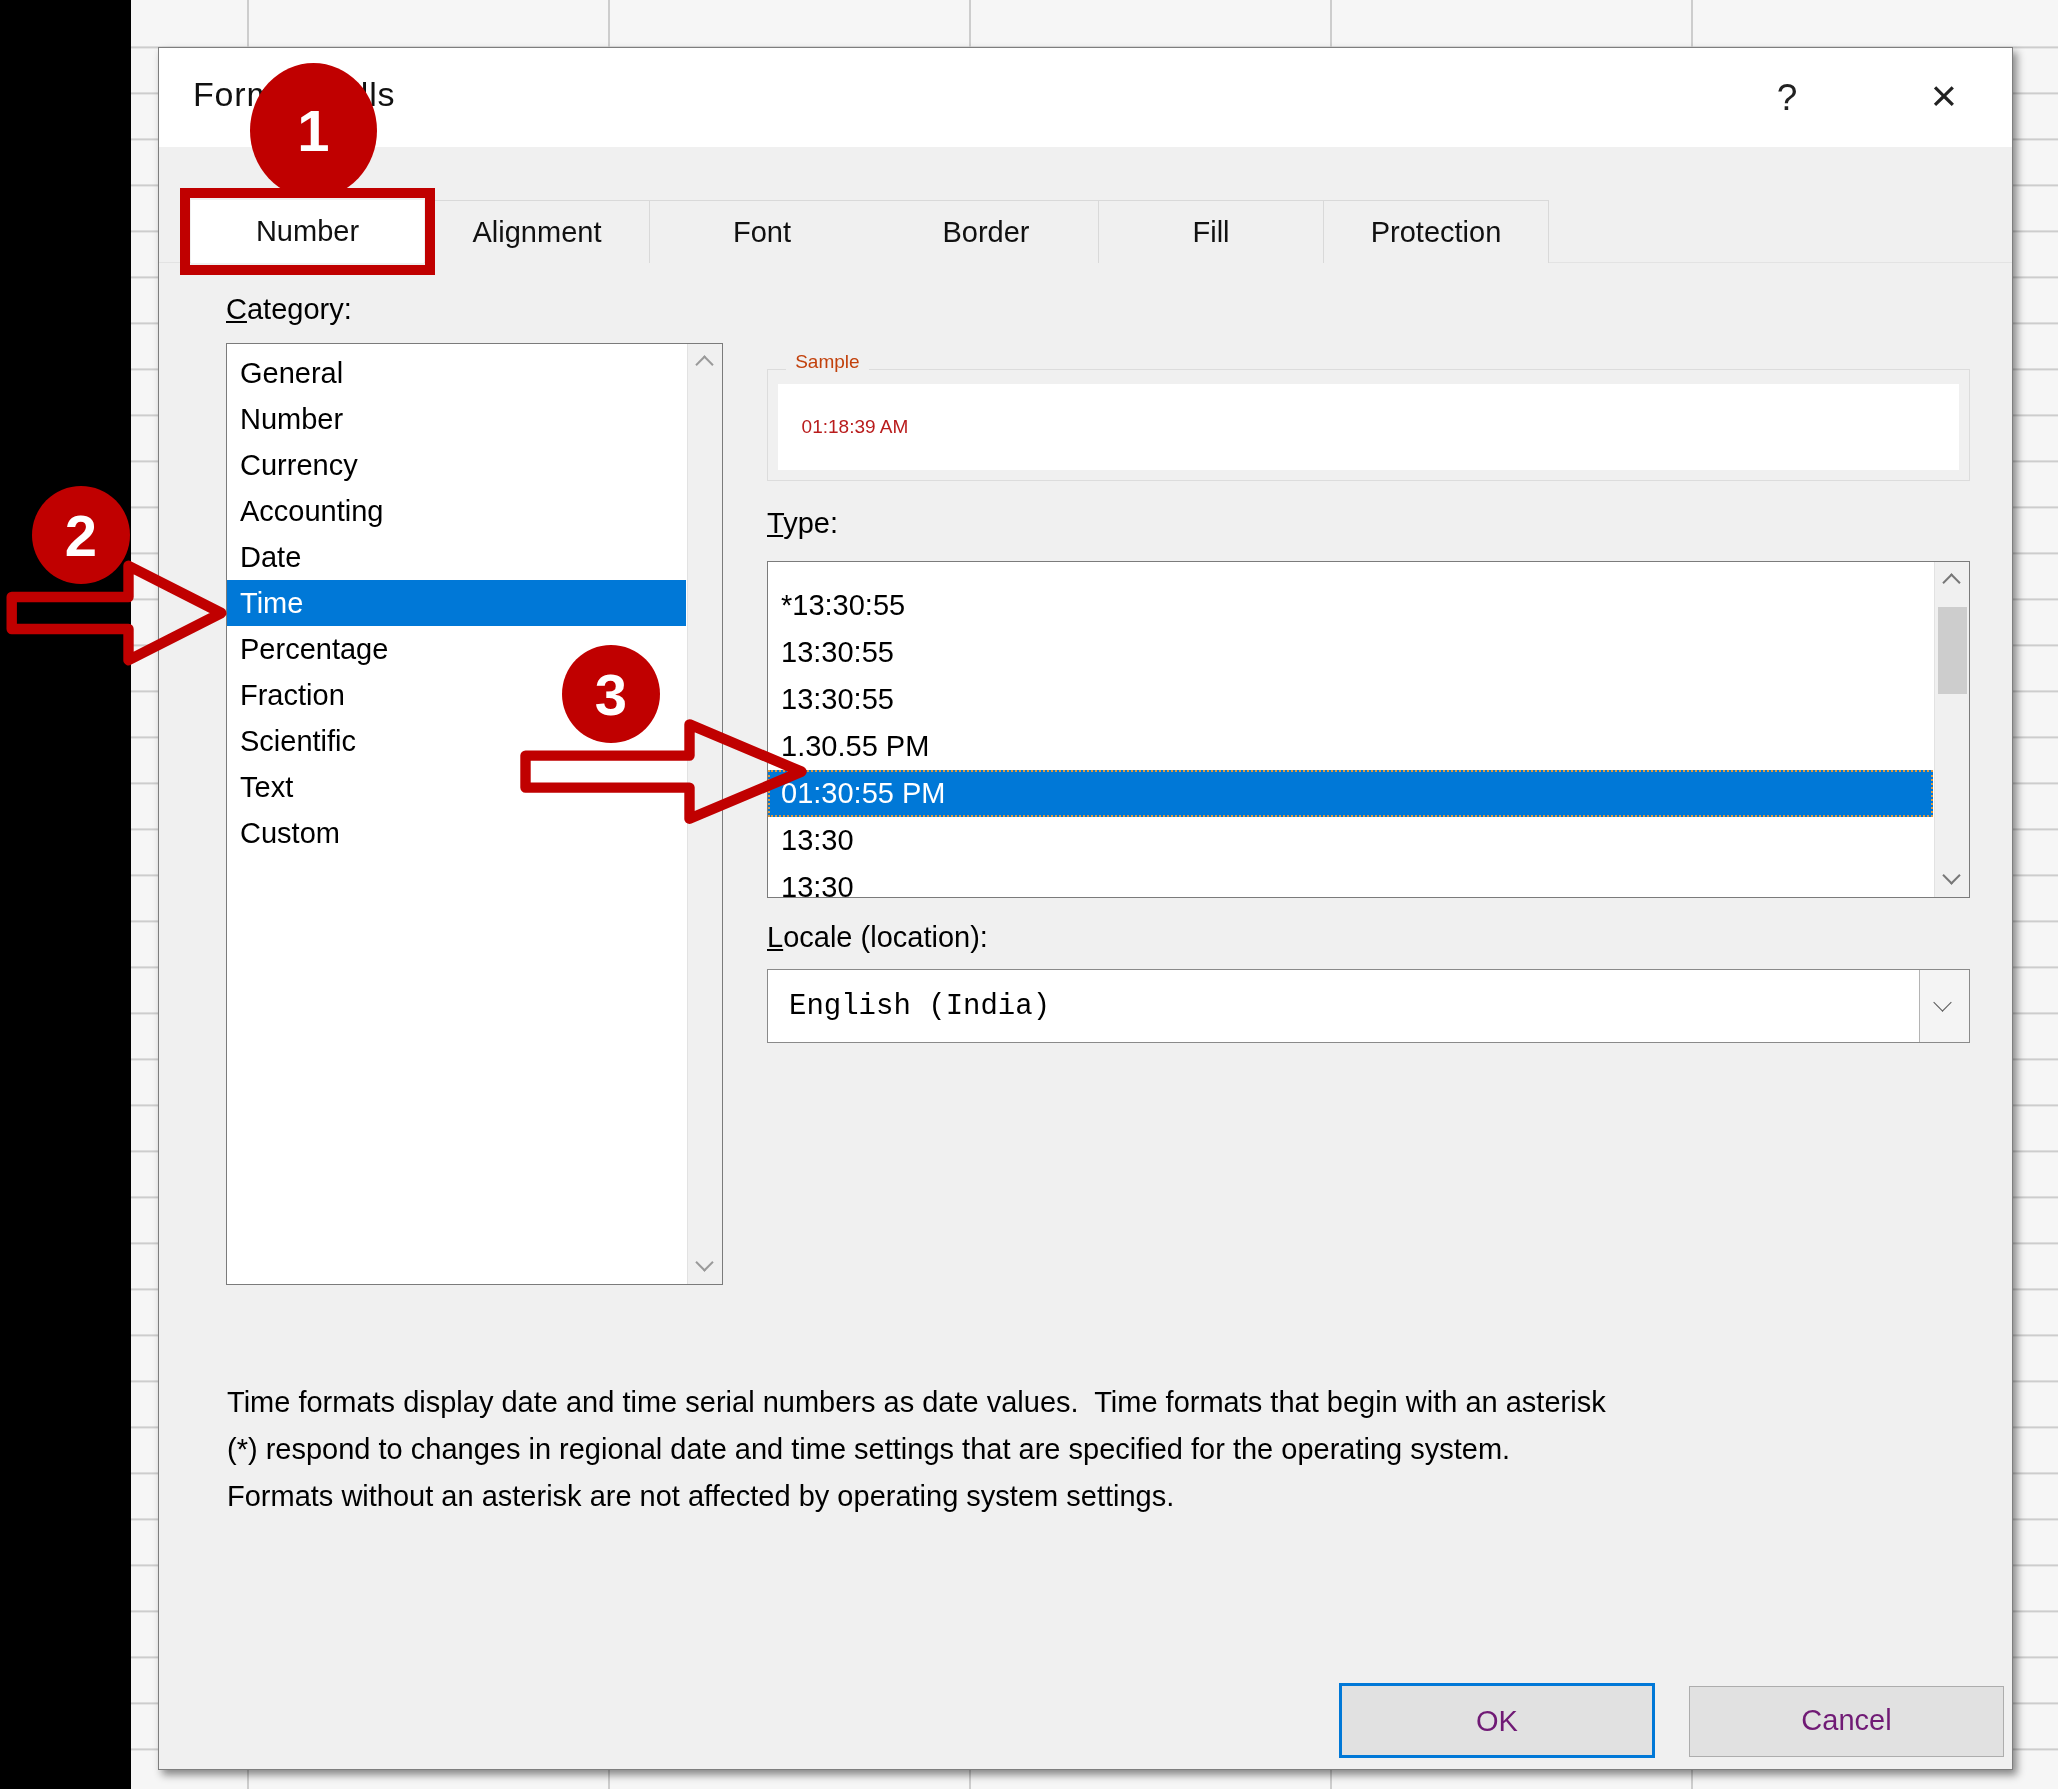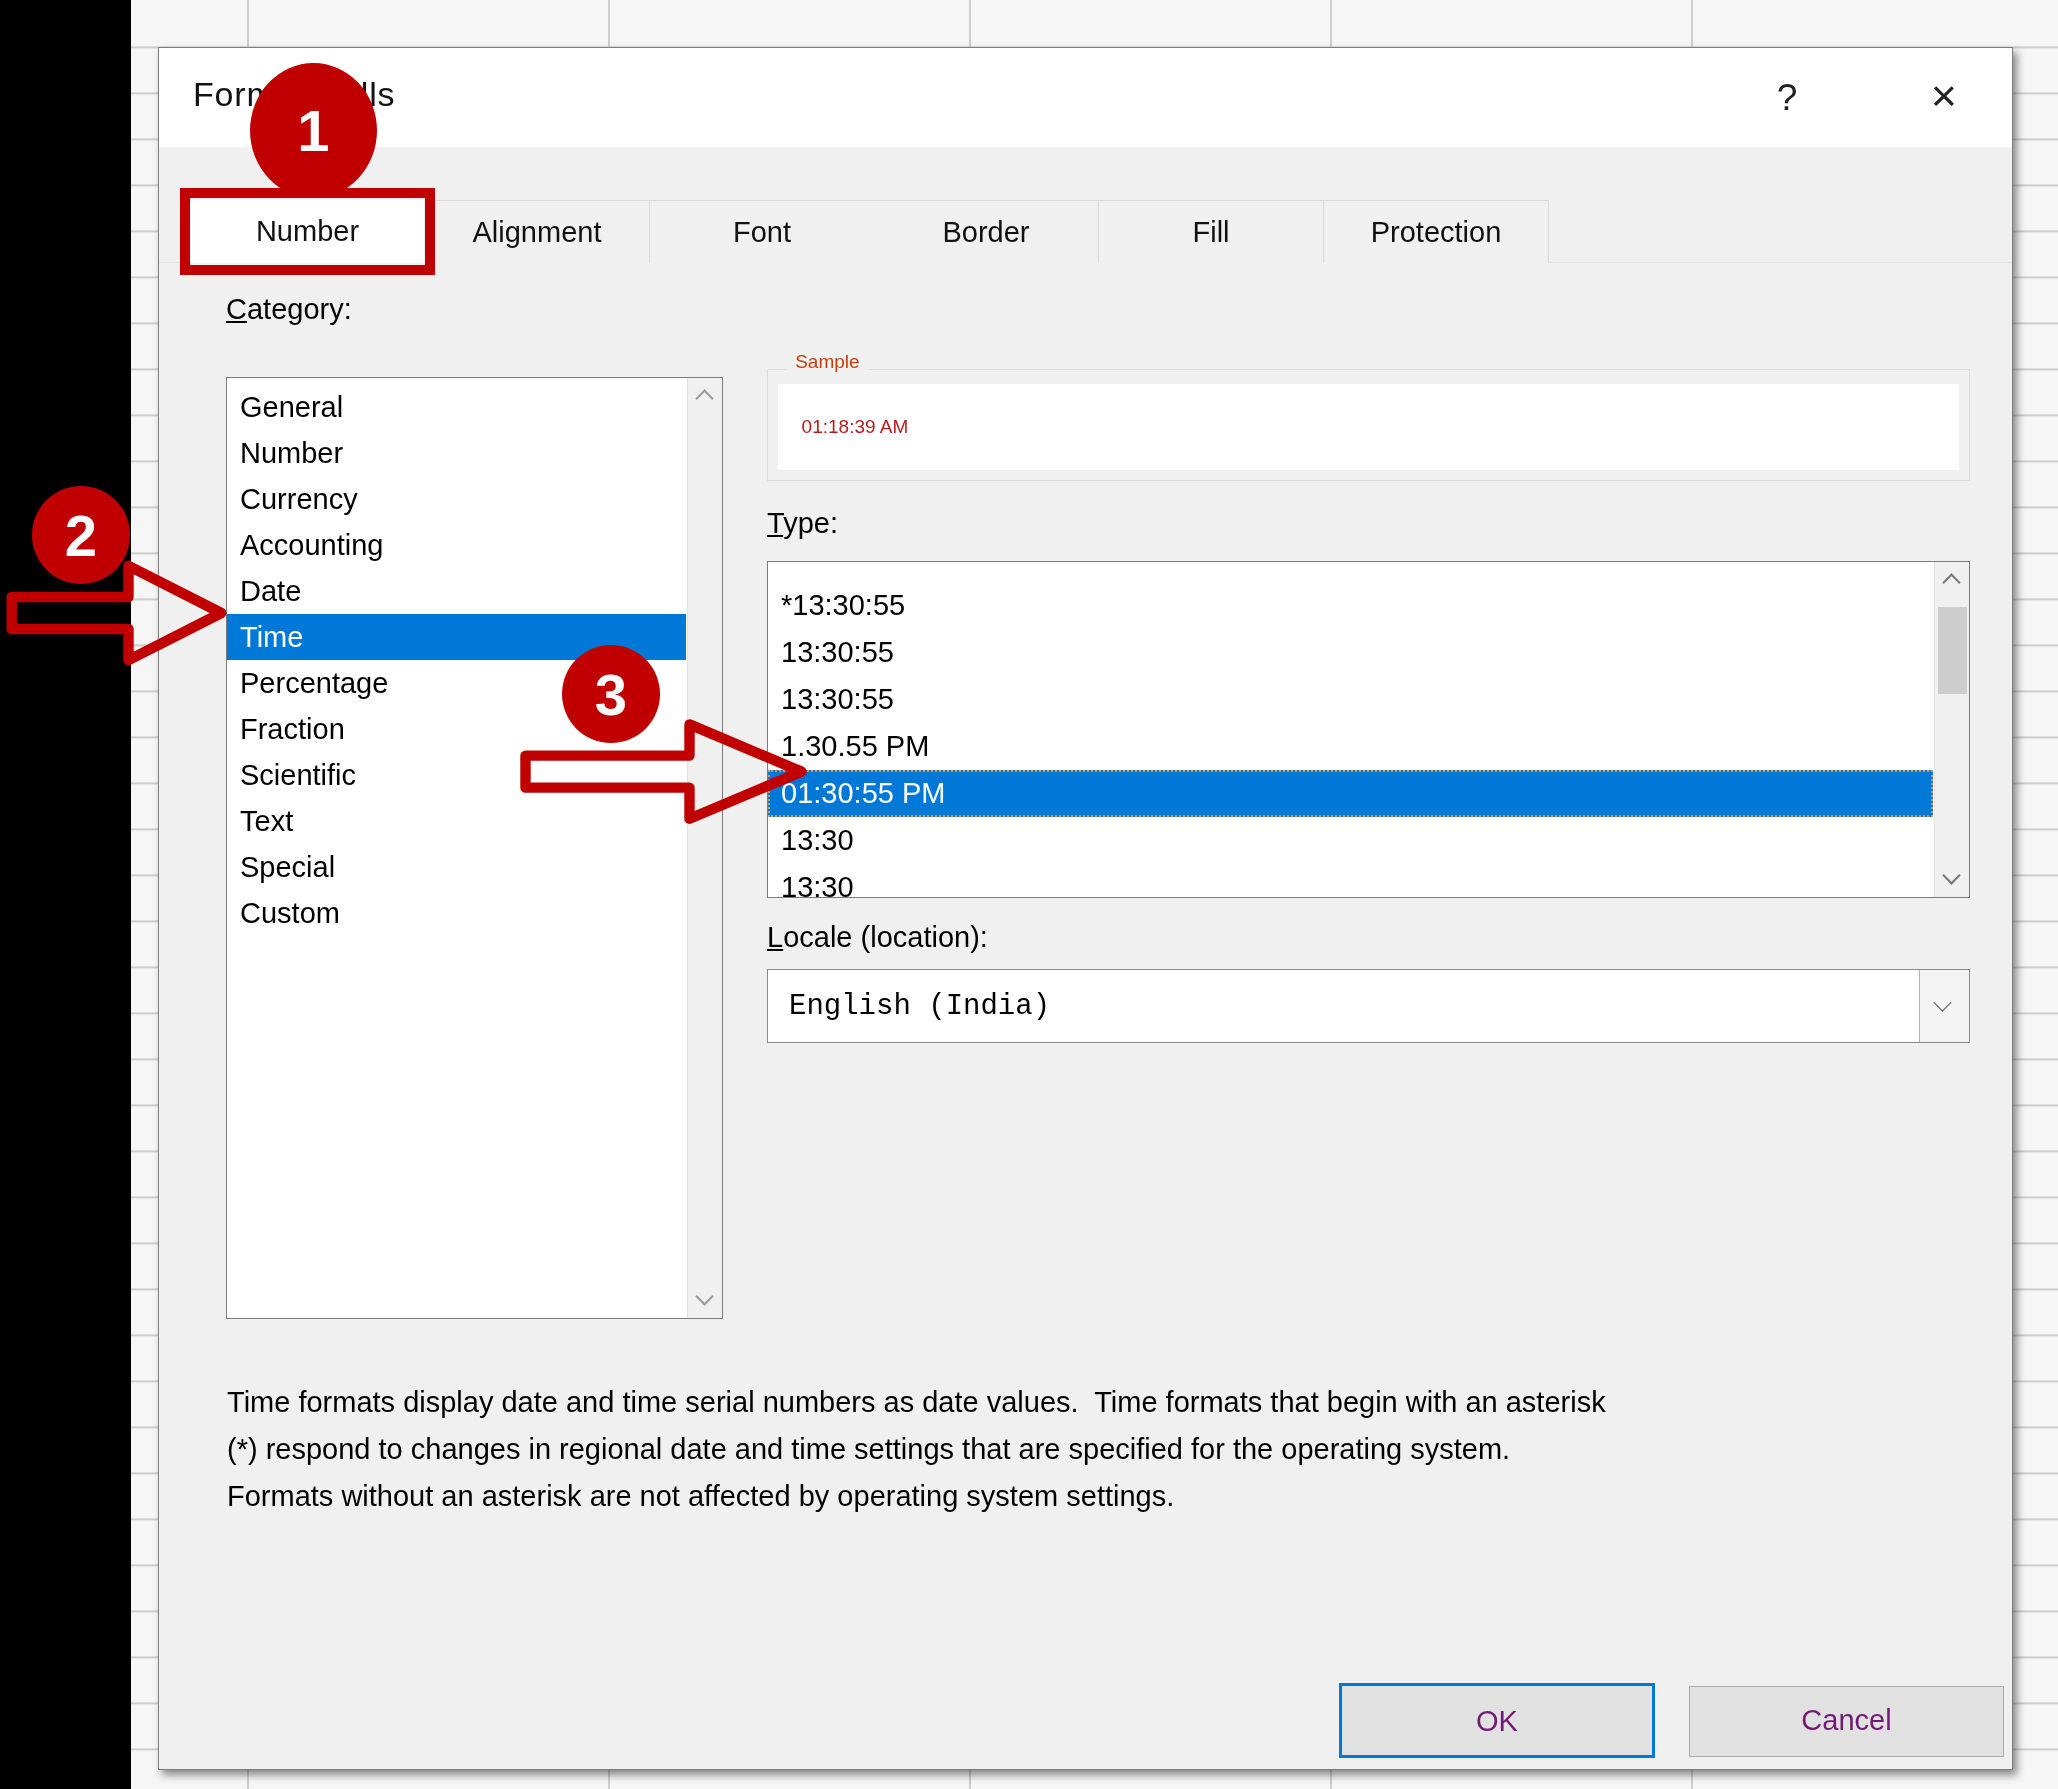--- a/index.html
+++ b/index.html
@@ -112,32 +112,31 @@
     <div class="tab active" style="left:32px; width:233px;">Number</div>
     <div class="tab" style="left:266px; width:225px;">Alignment</div>
     <div class="tab" style="left:491px; width:225px;">Font</div>
     <div class="tab" style="left:715px; width:225px;">Border</div>
     <div class="tab" style="left:940px; width:225px;">Fill</div>
     <div class="tab" style="left:1165px; width:225px;">Protection</div>
   </div>
 
   <div class="fld-label" style="left:67px; top:245px;">Category:</div>
 
-  <div class="listbox cat-list" style="left:67px; top:295px; width:497px; height:942px; padding-top:6.4px;margin-top:34px;">
+  <div class="listbox cat-list" style="left:67px; top:295px; width:497px; height:942px; padding-top:6.4px;">
     <div class="list-item">General</div>
     <div class="list-item">Number</div>
     <div class="list-item">Currency</div>
     <div class="list-item">Accounting</div>
     <div class="list-item">Date</div>
     <div class="list-item selected" style="margin-right:36px;">Time</div>
     <div class="list-item">Percentage</div>
     <div class="list-item">Fraction</div>
     <div class="list-item">Scientific</div>
     <div class="list-item">Text</div>
-    <div class="list-item">Special</div>
     <div class="list-item">Custom</div>
     <div class="vscroll cat-scroll">
       <div class="sb-btn up">
           <span class="chev up"></span>
         </div>
       <div class="sb-btn down">
           <span class="chev down"></span>
         </div>
     </div>
   </div>

